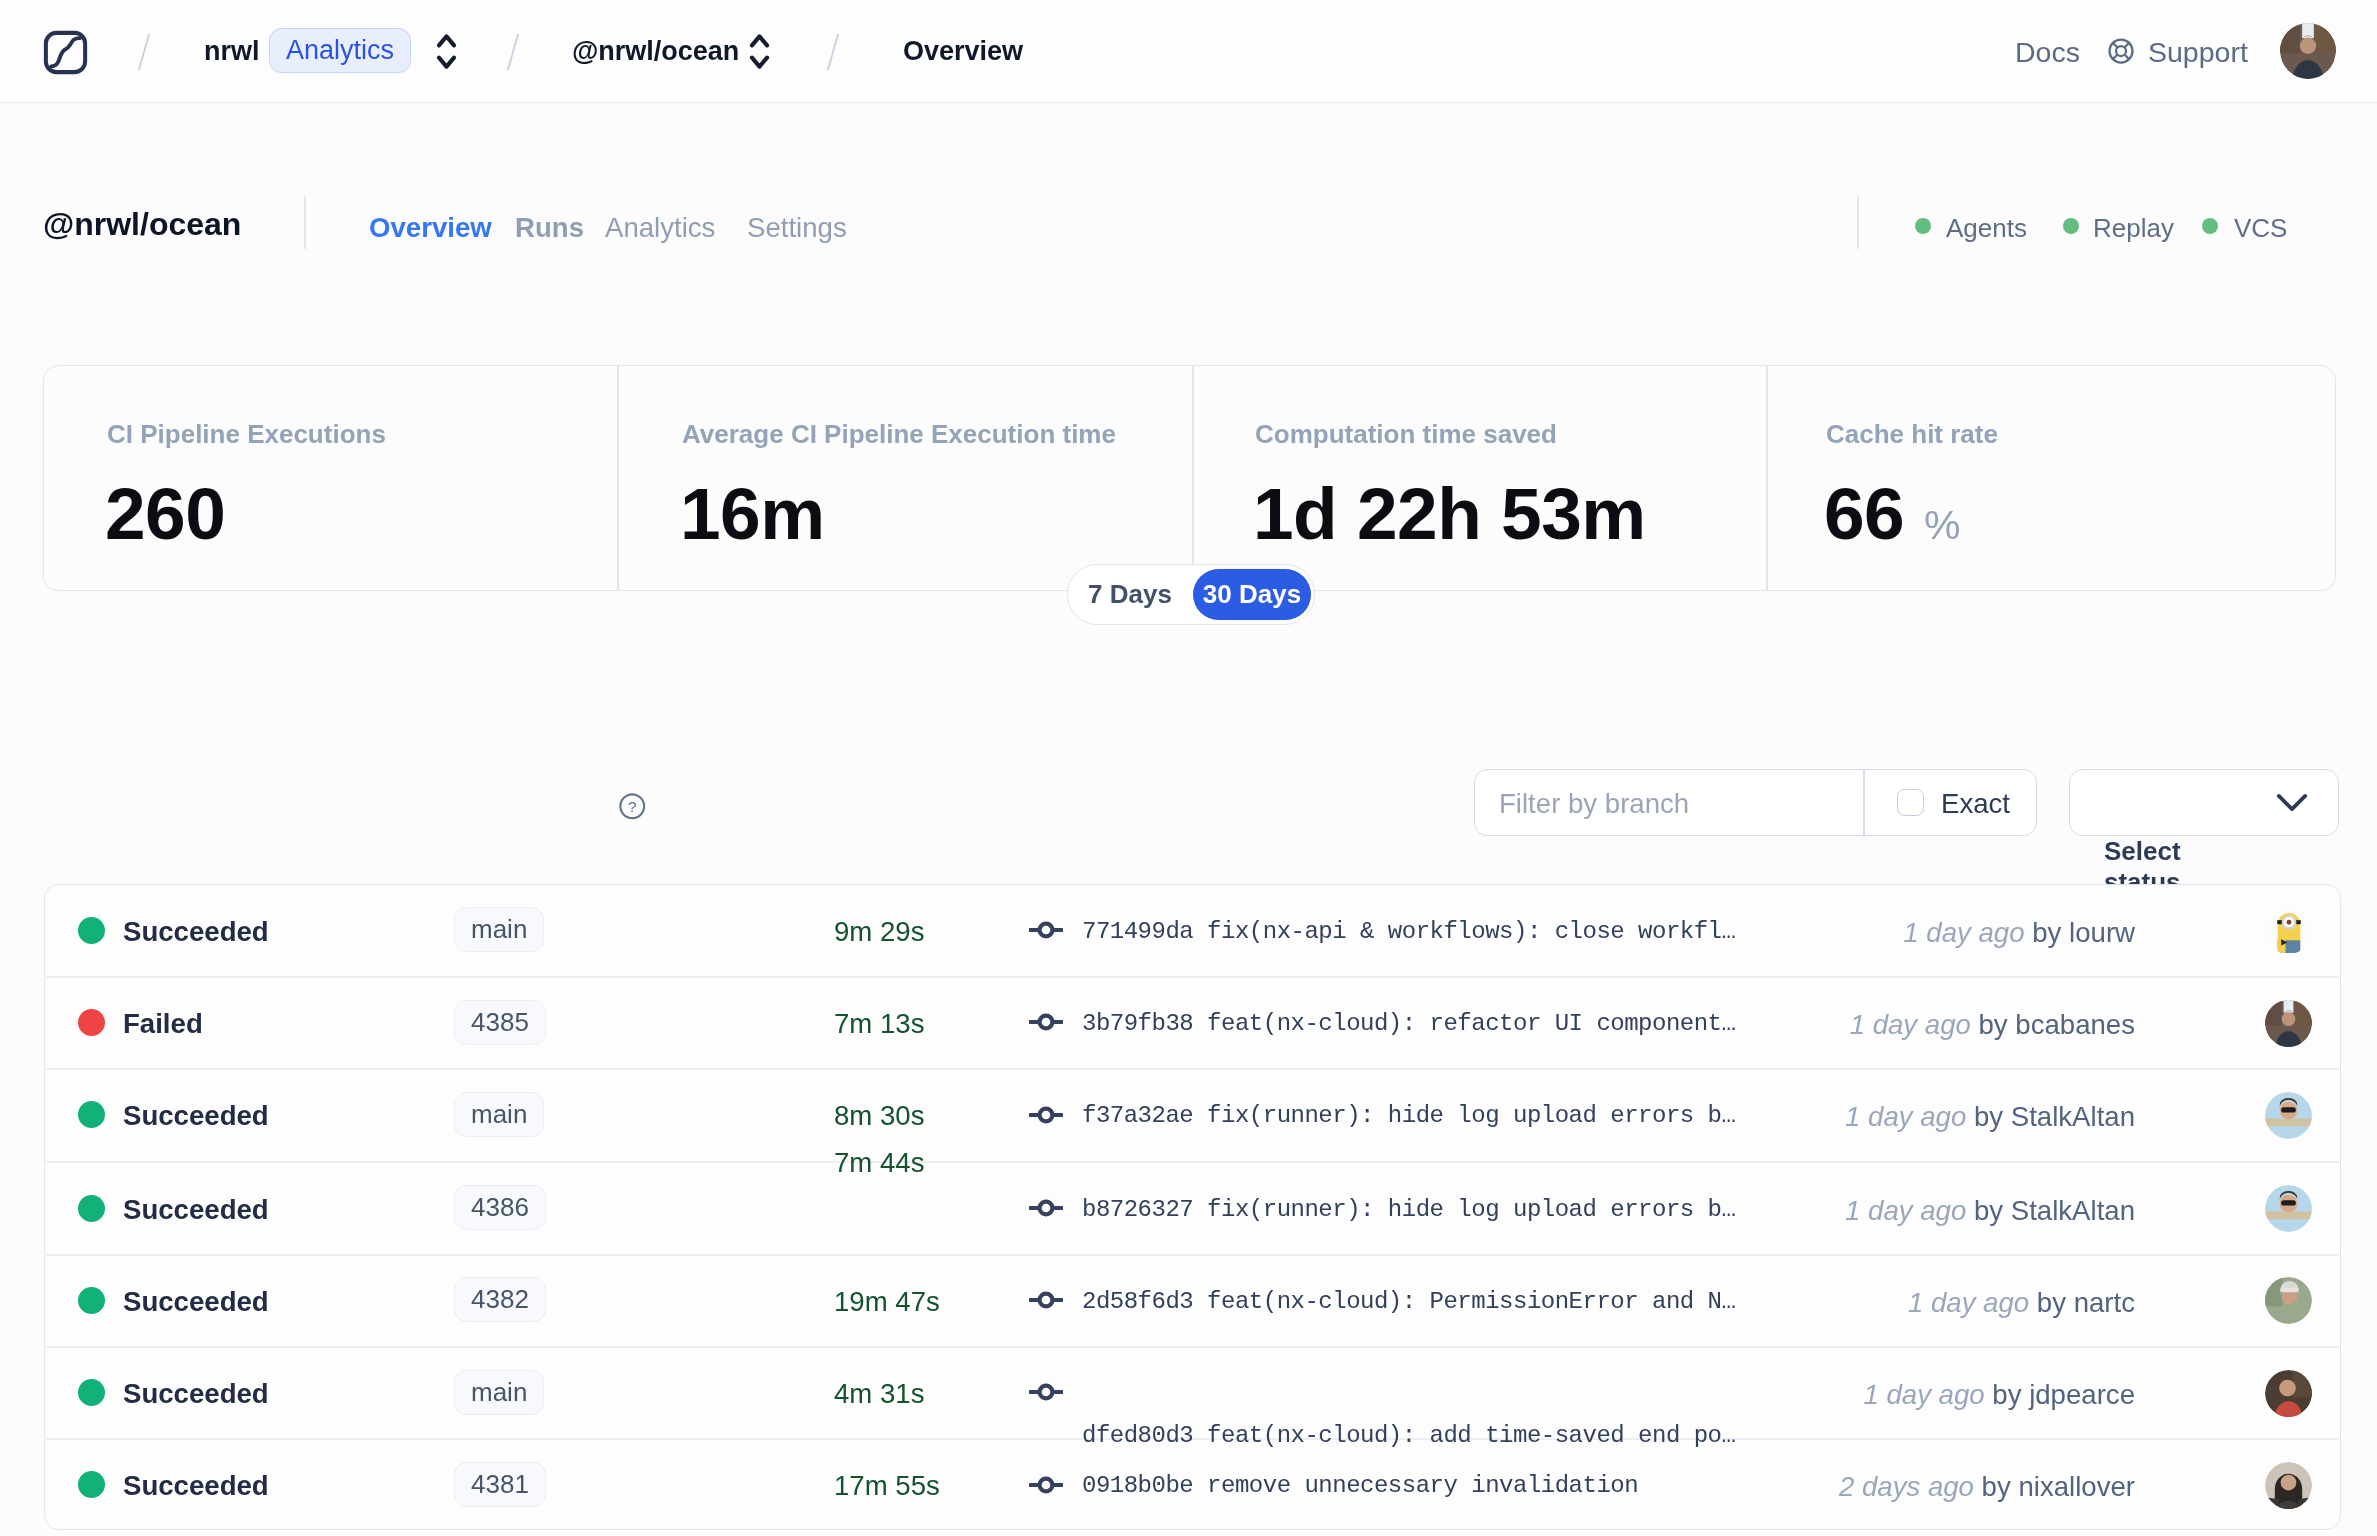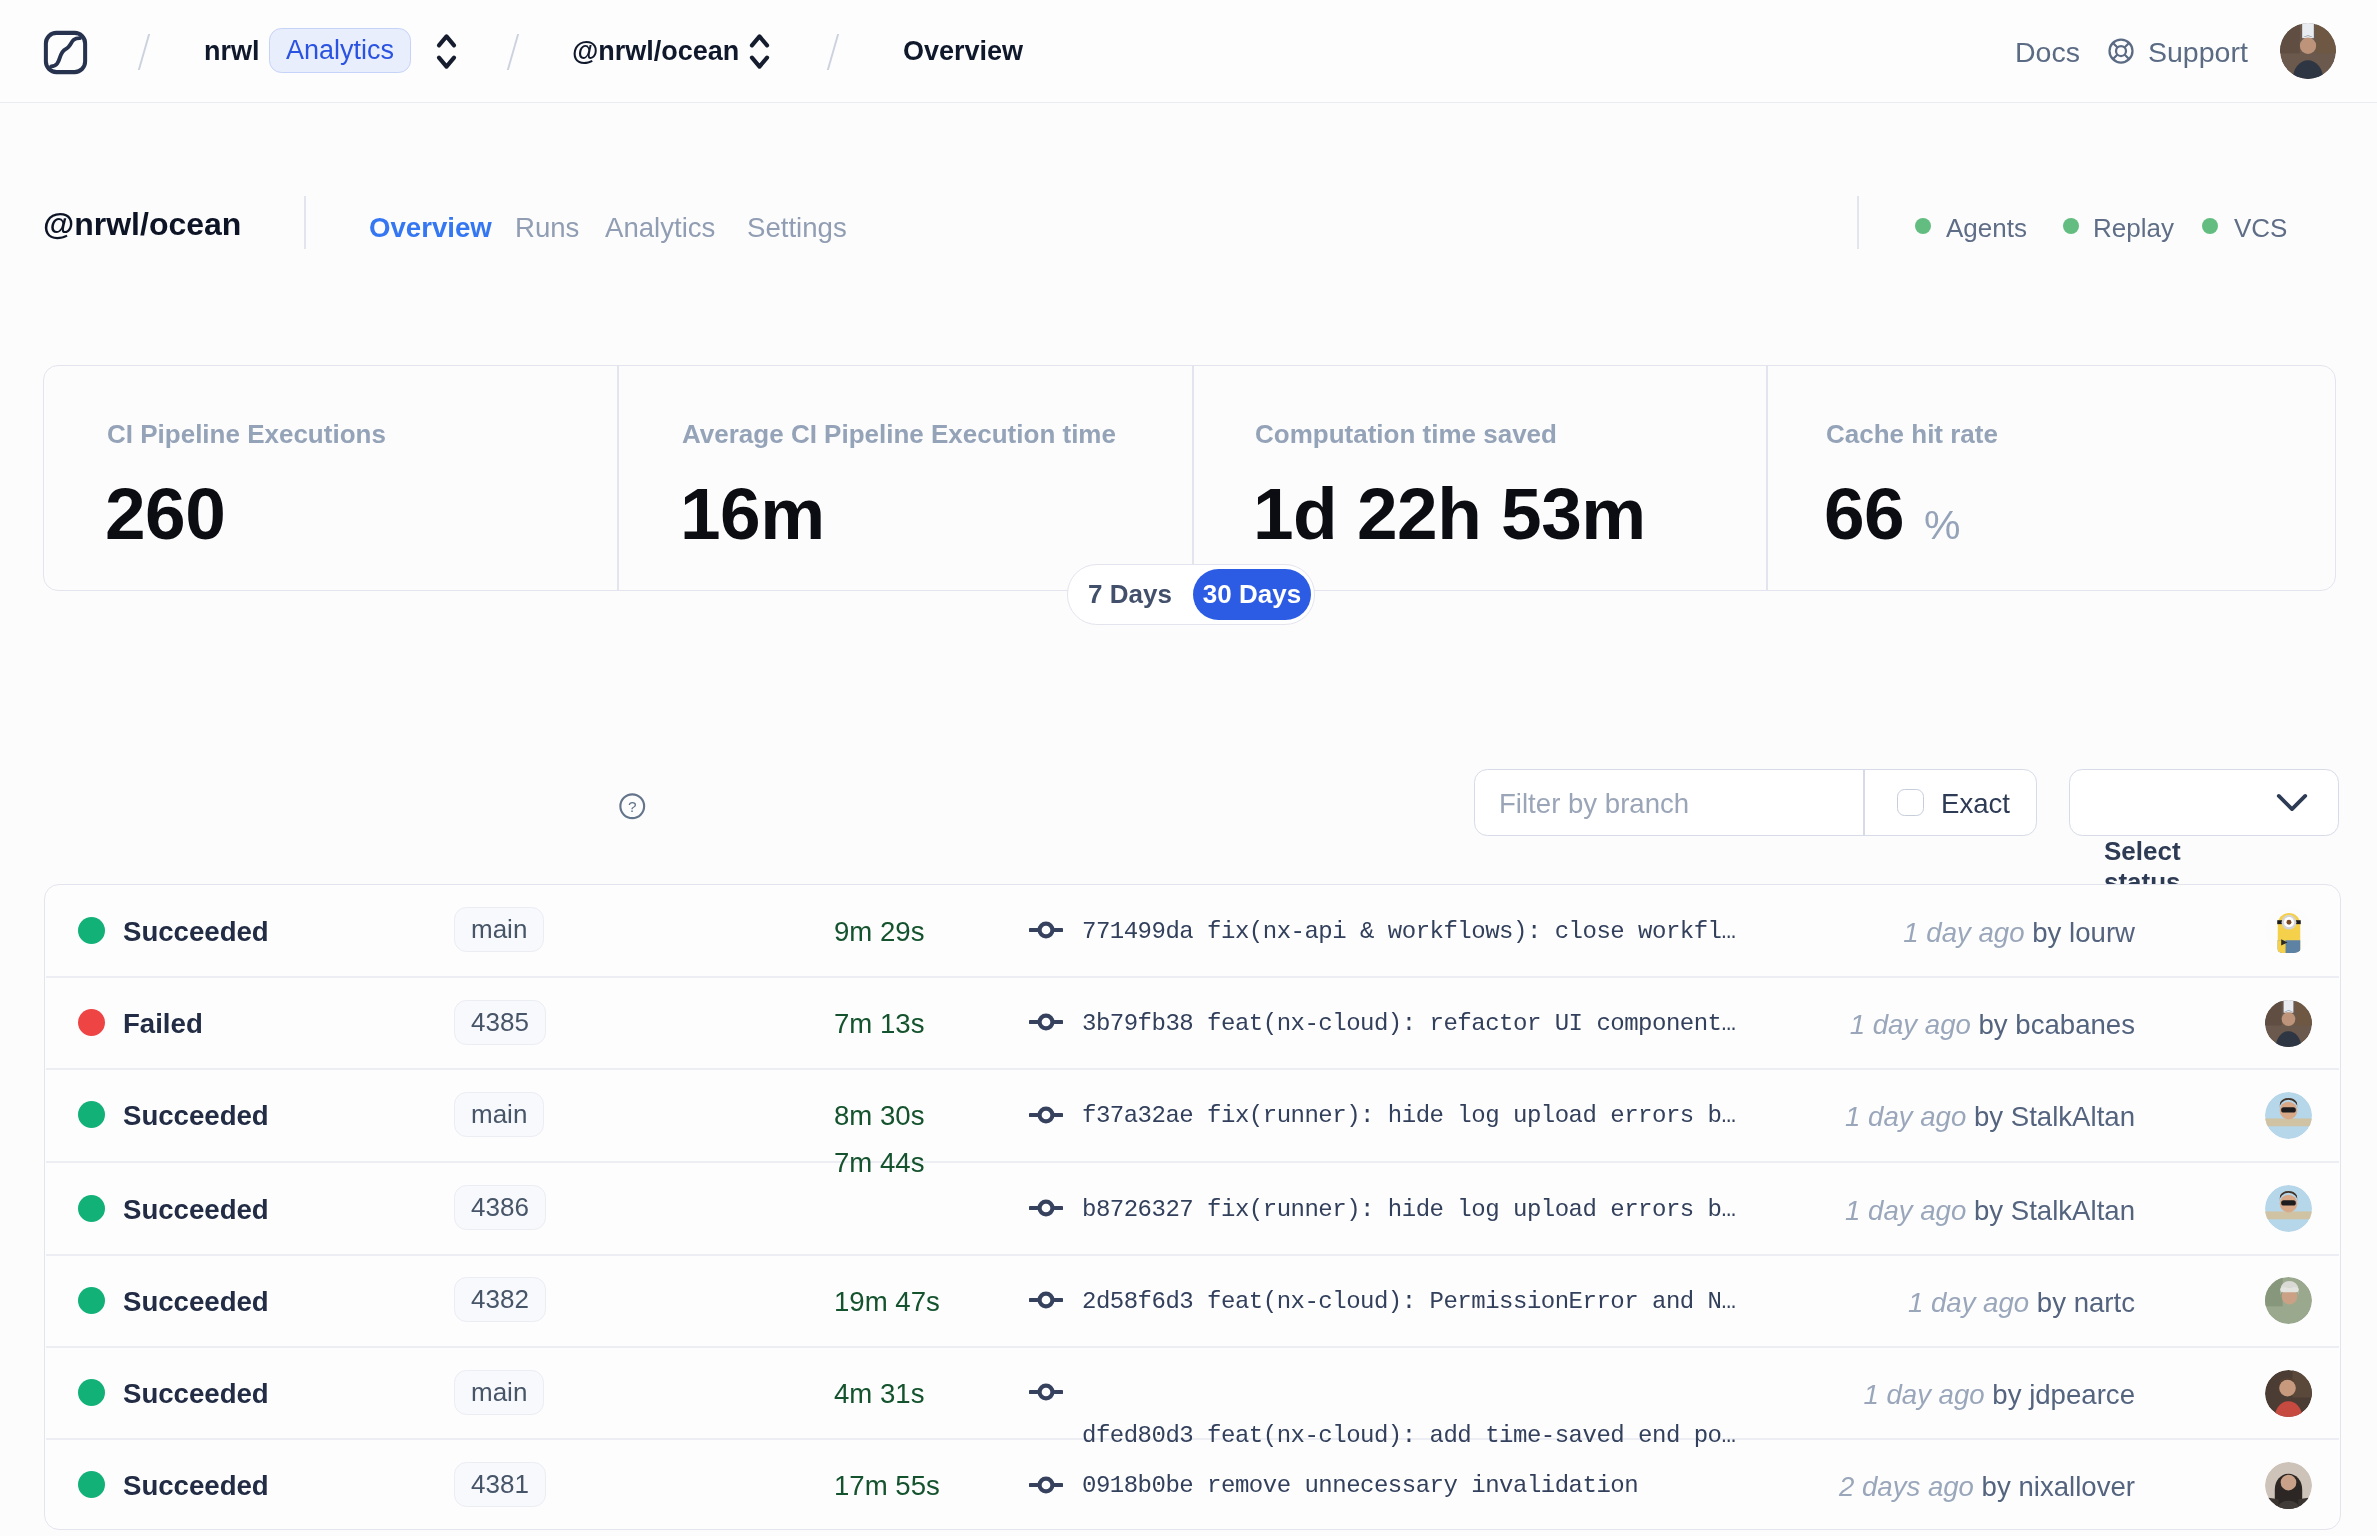--- a/index.html
+++ b/index.html
@@ -51,21 +51,21 @@
         <rect x="19" y="0" width="10" height="13" fill="#e9edf2"></rect>
         <path d="M0 31 a24 24 0 0 0 48 0 v17 h-48 z" fill="#252b37"></path>
         <path d="M11 48 a13 16 0 0 1 26 0 z" fill="#2e3543"></path>
         <circle cx="24" cy="19.5" r="7" fill="#bd9479"></circle>
         <path d="M16.3 18.5 a7.7 7.7 0 0 1 15.4 0 l-1.6 -5 a7.7 6 0 0 0 -12.2 0 z" fill="#57616f"></path>
       </svg></div>
 
   <div class="abs" style="left:43px;top:206px;font-size:32px;font-weight:700;color:#0c1426;">@nrwl/ocean</div>
   <div class="abs" style="left:304px;top:196px;width:1.9px;height:53px;background:#e3e5ee;"></div>
   <div class="abs" style="left:369px;top:212px;font-size:27.6px;font-weight:600;color:#3577f2;">Overview</div>
-  <div class="abs" style="left:515px;top:212px;font-size:27.6px;font-weight:400;color:#909db2;">Runs</div>
+  <div class="abs" style="left:515px;top:212px;font-size:27.6px;font-weight:700;color:#909db2;">Runs</div>
   <div class="abs" style="left:605px;top:212px;font-size:27.6px;font-weight:500;color:#909db2;">Analytics</div>
   <div class="abs" style="left:747px;top:212px;font-size:27.6px;font-weight:500;color:#909db2;">Settings</div>
 
   <div class="abs" style="left:1857px;top:196px;width:1.9px;height:53px;background:#e3e5ee;"></div>
   <div class="abs gdot" style="left:1915px;top:218px;"></div>
   <div class="abs" style="left:1946px;top:213px;font-size:26px;color:#5f6e86;">Agents</div>
   <div class="abs gdot" style="left:2063px;top:218px;"></div>
   <div class="abs" style="left:2093px;top:213px;font-size:26px;color:#5f6e86;">Replay</div>
   <div class="abs gdot" style="left:2202px;top:218px;"></div>
   <div class="abs" style="left:2234px;top:213px;font-size:26px;color:#5f6e86;">VCS</div>

